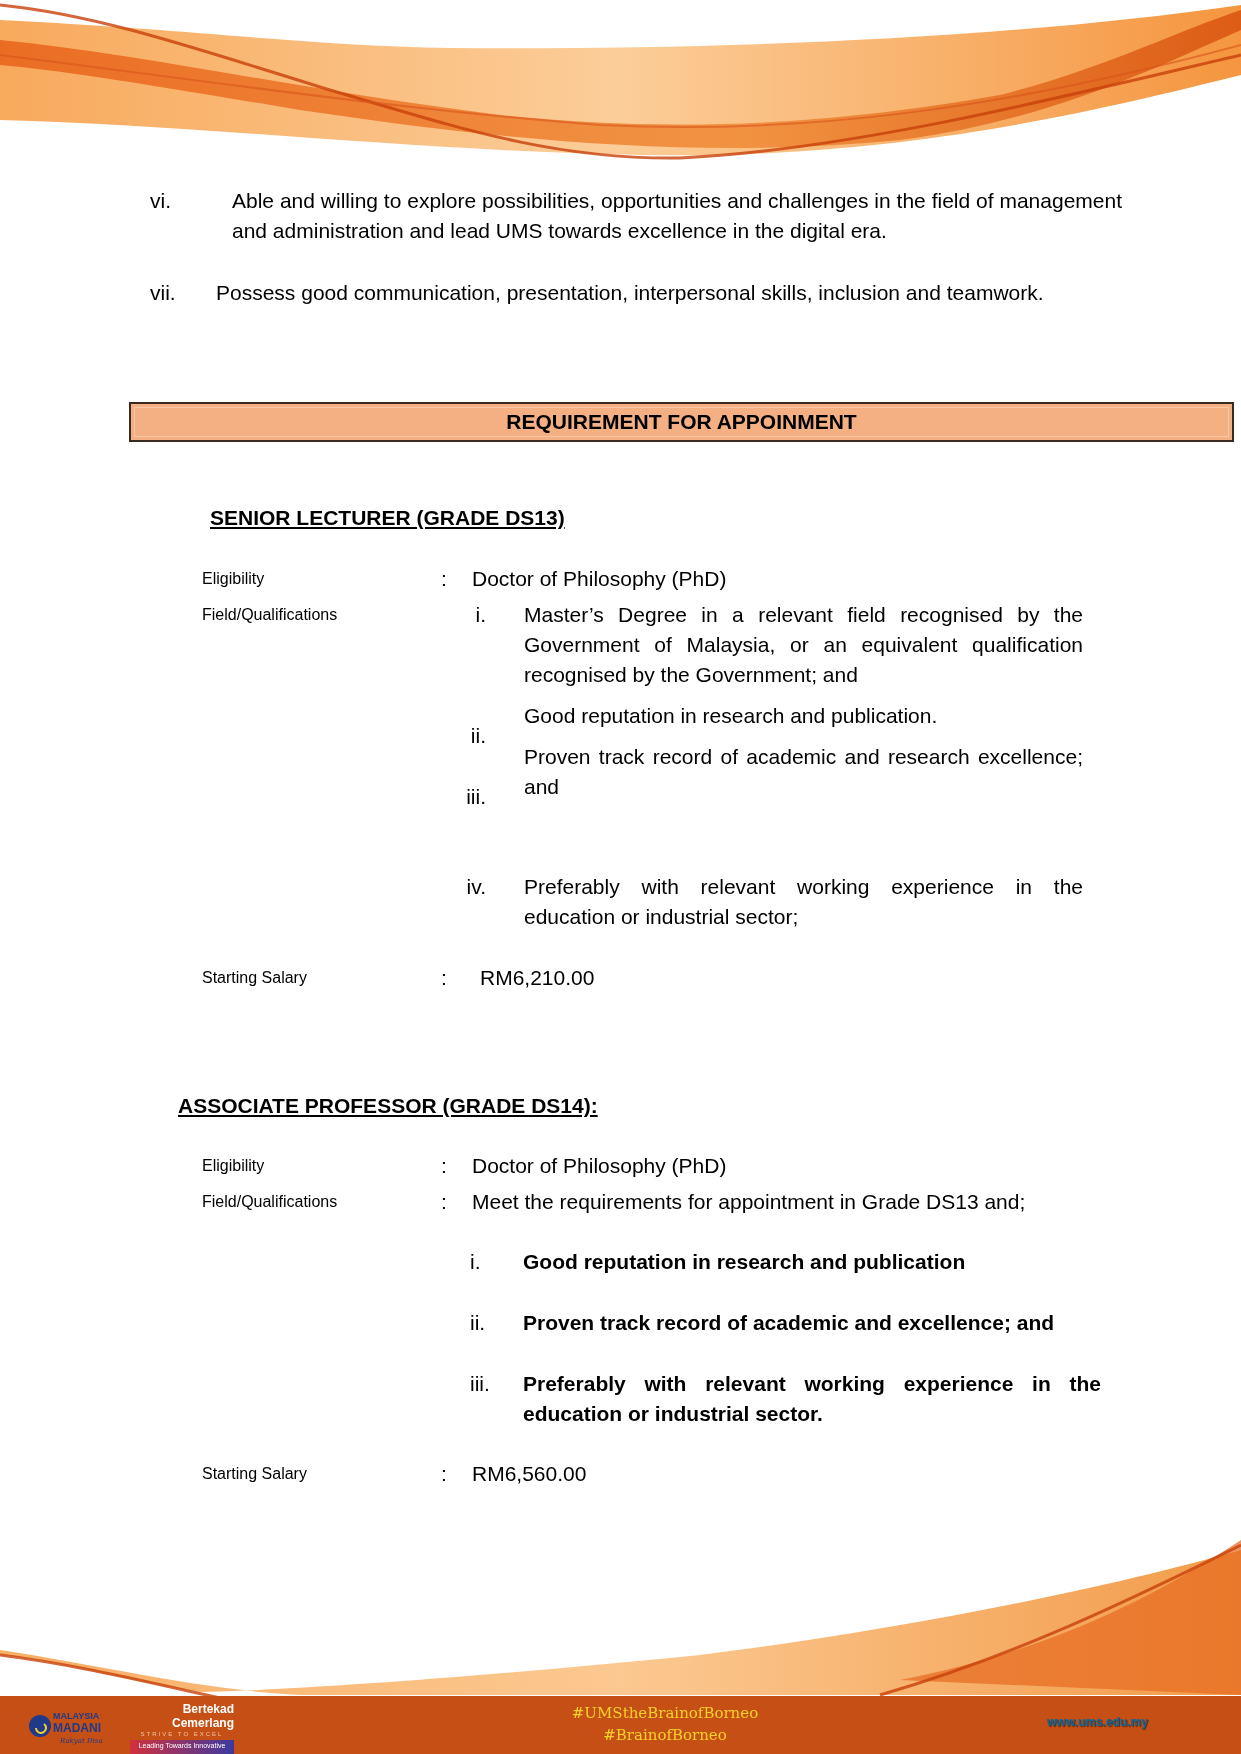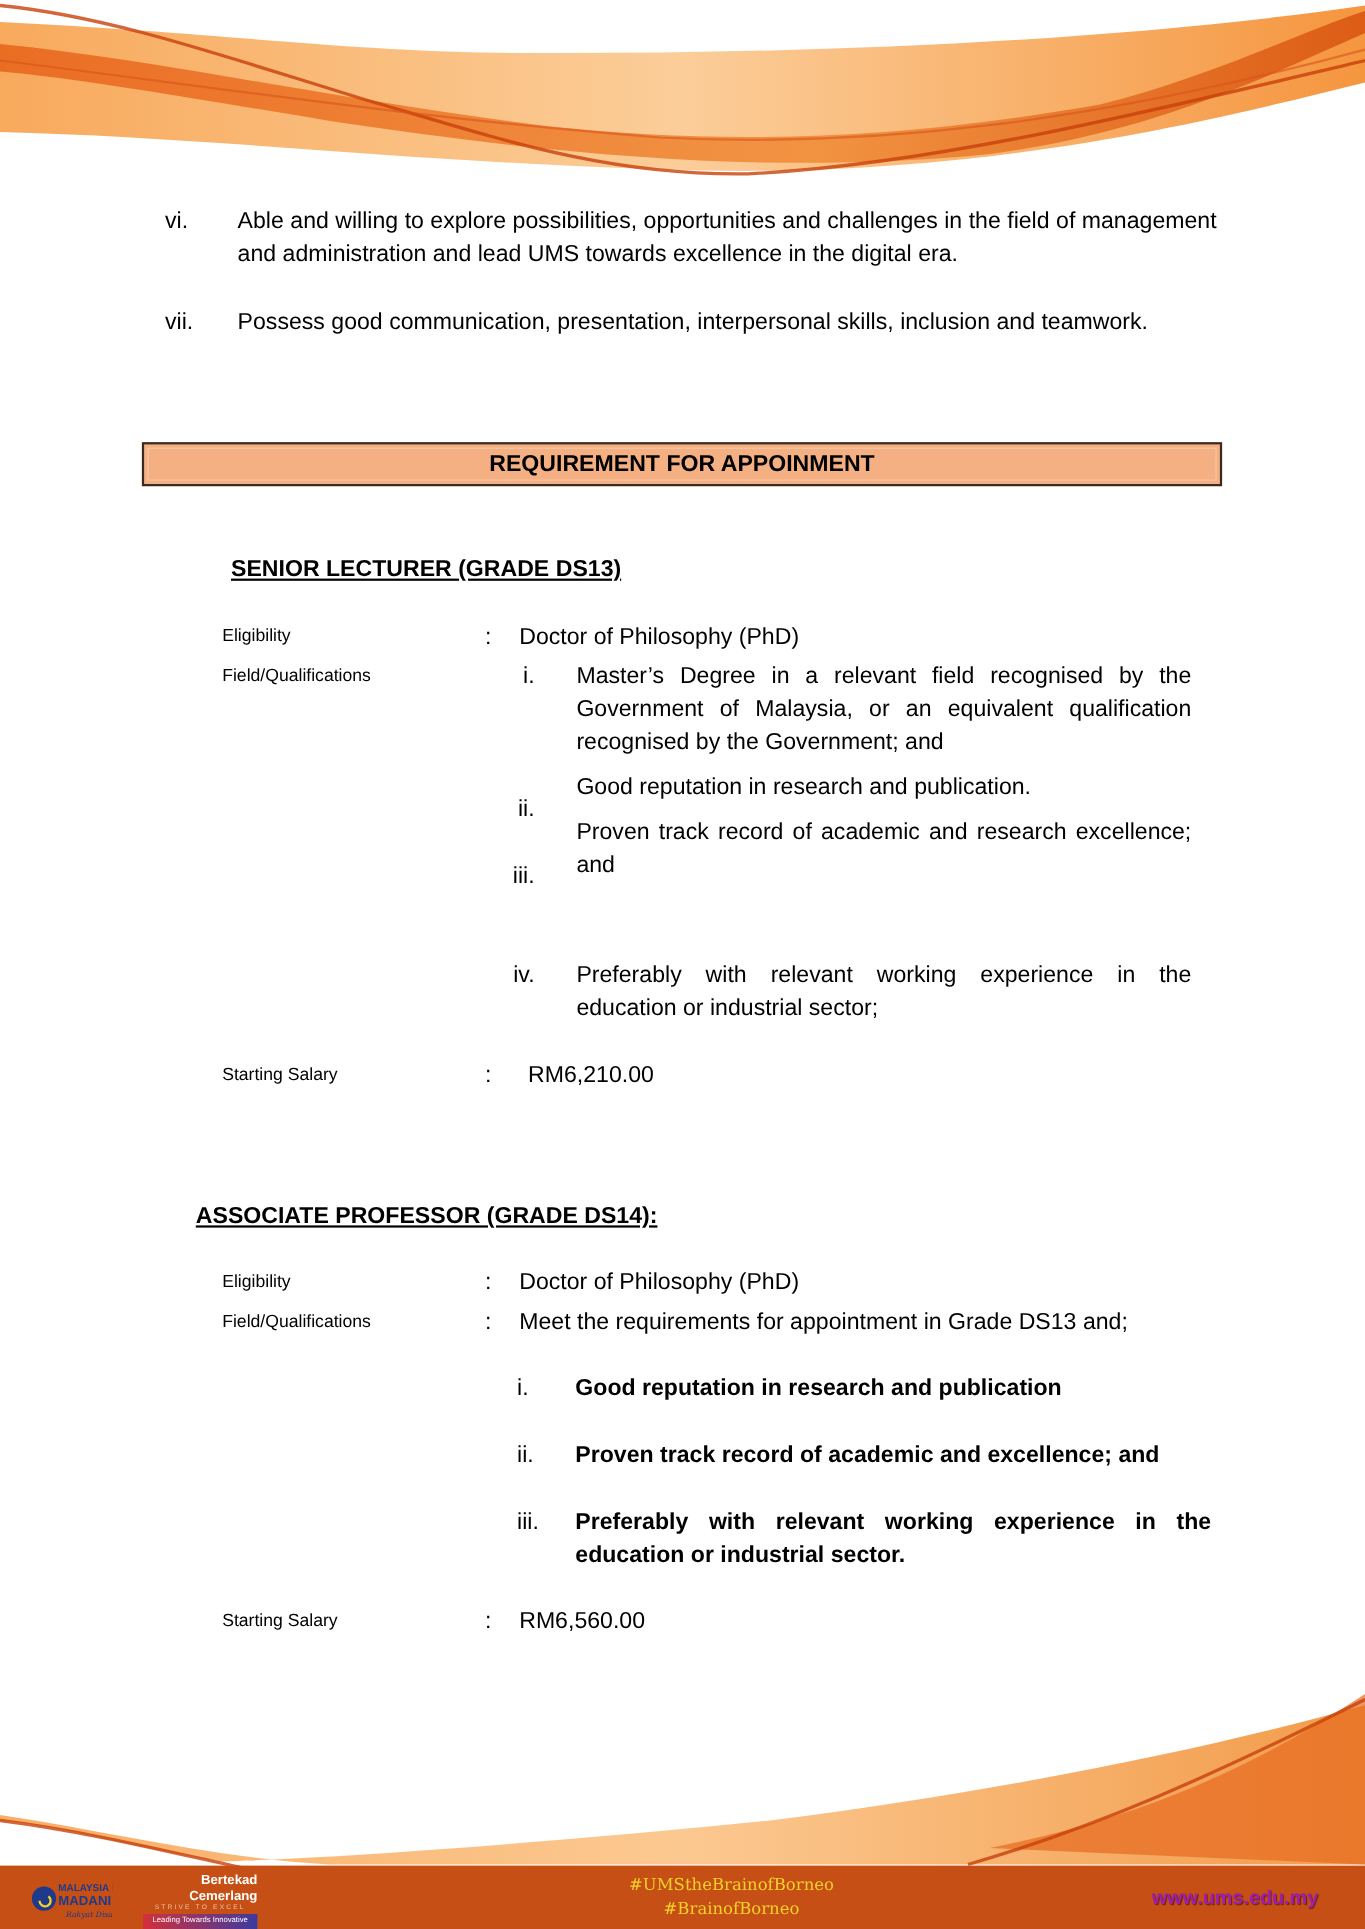--- a/index.html
+++ b/index.html
@@ -5,29 +5,29 @@
   html, body { margin:0; padding:0; background:#ffffff; }
   body { width:1241px; height:1754px; position:relative; overflow:hidden;
          font-family:"Liberation Sans", sans-serif; color:#000; }
   .wave-top { position:absolute; left:0; top:0; width:1241px; height:170px; }
   .wave-bottom { position:absolute; left:0; top:1530px; width:1241px; height:170px; }
   .footer-bar { position:absolute; left:0; top:1696px; width:1241px; height:58px; background:#c54f14; }
   .footer-logo1 { position:absolute; left:28px; top:1704px; width:74px; height:42px; }
   .footer-logo2 { position:absolute; left:130px; top:1702px; width:104px; height:46px; }
   .footer-hash { position:absolute; left:520px; top:1702px; width:290px; text-align:center;
                  color:#f5d22a; font-family:"DejaVu Serif", serif; font-size:15px; line-height:22px; }
-  .footer-url { position:absolute; left:1047px; top:1715px; color:#a21caf; font-size:18px; font-weight:bold;
+  .footer-url { position:absolute; left:1047px; top:1715px; color:#0369a1; font-size:12px; font-weight:bold;
                 text-shadow:1px 1px 1px rgba(0,0,0,0.5); }
 
   .txt { font-size:21px; line-height:30px; }
   .item { position:absolute; }
   .num { position:absolute; left:150px;text-align:right; }
   .para { position:absolute; left:216px; width:890px; text-align:justify; text-align-last:left; }
 
-  .section-banner { position:absolute; left:129px; top:402px; width:982px; height:40px;
+  .section-banner { position:absolute; left:129px; top:402px; width:1105px; height:40px;
                     background:#f4b083; border:2px solid #3a2a20; box-sizing:border-box; }
   .section-banner-inner { position:absolute; left:3px; top:3px; right:3px; bottom:3px;
                     border:1px solid #f7c7a6; display:flex; align-items:center; justify-content:center;
                     font-weight:bold; font-size:21px; }
 
   .heading { position:absolute; left:178px; font-weight:bold; text-decoration:underline; font-size:21px; line-height:30px; }
   .lbl { position:absolute; left:178px; font-size:16px; line-height:30px;margin-left:24px; }
   .colon { position:absolute; left:441px; font-size:21px; line-height:30px; }
   .val { position:absolute; left:472px; font-size:21px; line-height:30px; }
   .rnum { position:absolute; width:42px; text-align:right; font-size:21px; line-height:30px; }
@@ -52,21 +52,21 @@
     </linearGradient>
   </defs>
   <path d="M0,20 C200,30 300,45 450,48 C700,50 1000,40 1241,5 L1241,75 C1100,110 900,160 640,155 C400,150 200,125 0,120 Z" fill="url(#gT1)" opacity="0.9"></path>
   <path d="M0,40 C150,55 300,90 500,115 C650,130 800,130 1000,95 C1100,70 1180,30 1241,10 L1241,30 C1150,70 1050,120 900,140 C700,160 500,140 300,110 C150,85 60,70 0,65 Z" fill="url(#gT2)" opacity="0.85"></path>
   <path d="M0,5 C100,15 200,50 330,90 C450,125 550,160 680,158 C850,150 1050,100 1241,55" stroke="#c8400a" stroke-width="3" fill="none" opacity="0.8"></path>
   <path d="M0,55 C200,80 400,110 600,125 C800,135 1000,110 1241,45" stroke="#d9541a" stroke-width="2" fill="none" opacity="0.6"></path>
 </svg>
 
 <div class="item txt">
   <span class="num txt" style="top:186px;">vi.</span>
-  <span class="para j-full-first txt" style="top:186px;">Able and willing to explore possibilities, opportunities and challenges in the field of management and administration and lead UMS towards excellence in the digital era.</span>
+  <span class="para j-full-first txt" style="top:186px;margin-left:16px;">Able and willing to explore possibilities, opportunities and challenges in the field of management and administration and lead UMS towards excellence in the digital era.</span>
 </div>
 <div class="item txt">
   <span class="num txt" style="top:278px;">vii.</span>
   <span class="para txt" style="top:278px;">Possess good communication, presentation, interpersonal skills, inclusion and teamwork.</span>
 </div>
 
 <div class="section-banner">
   <div class="section-banner-inner">REQUIREMENT FOR APPOINMENT</div>
 </div>
 

